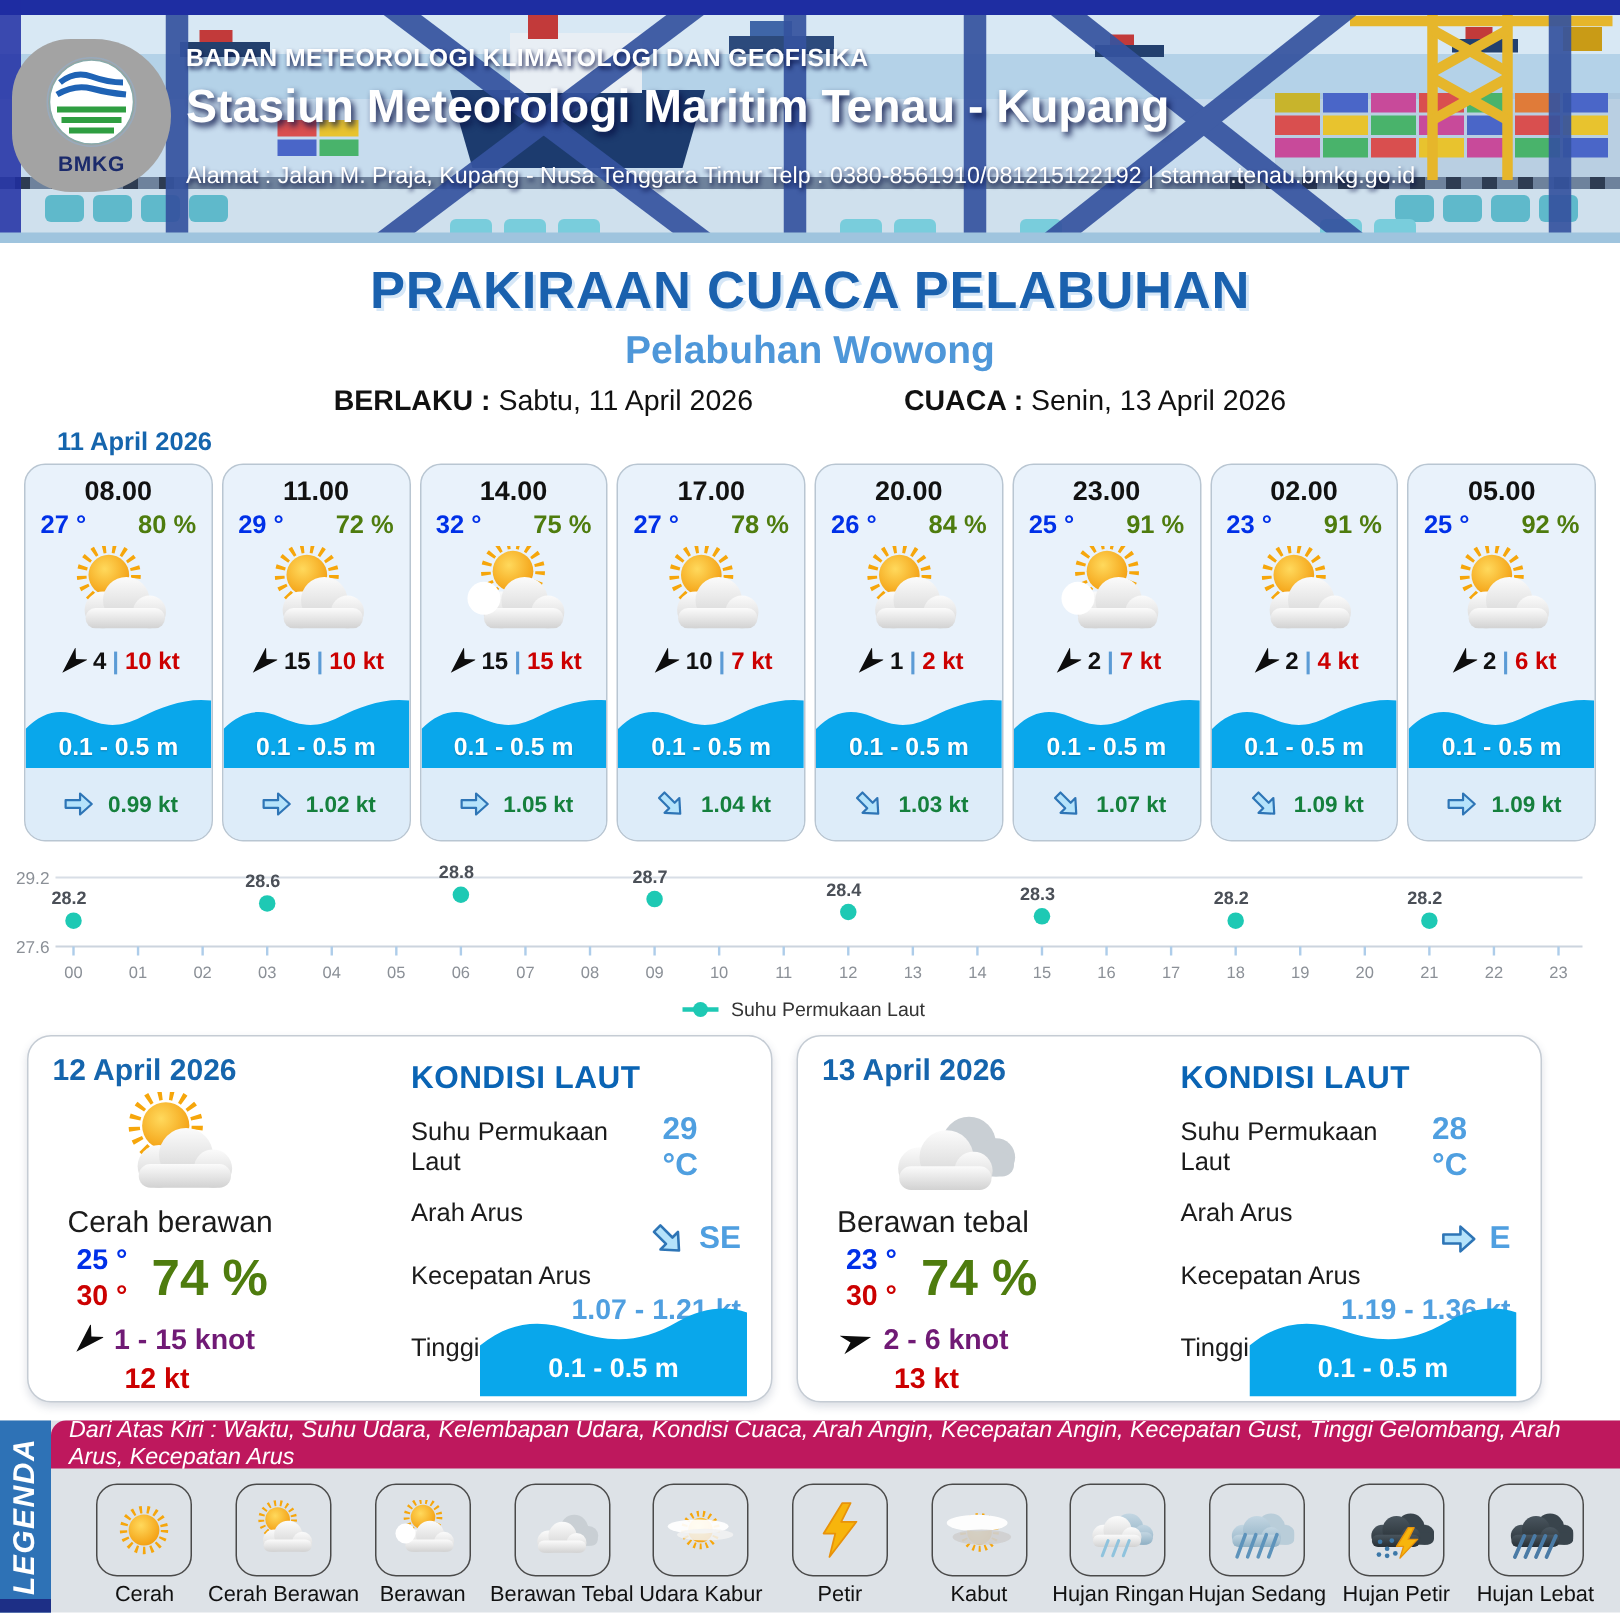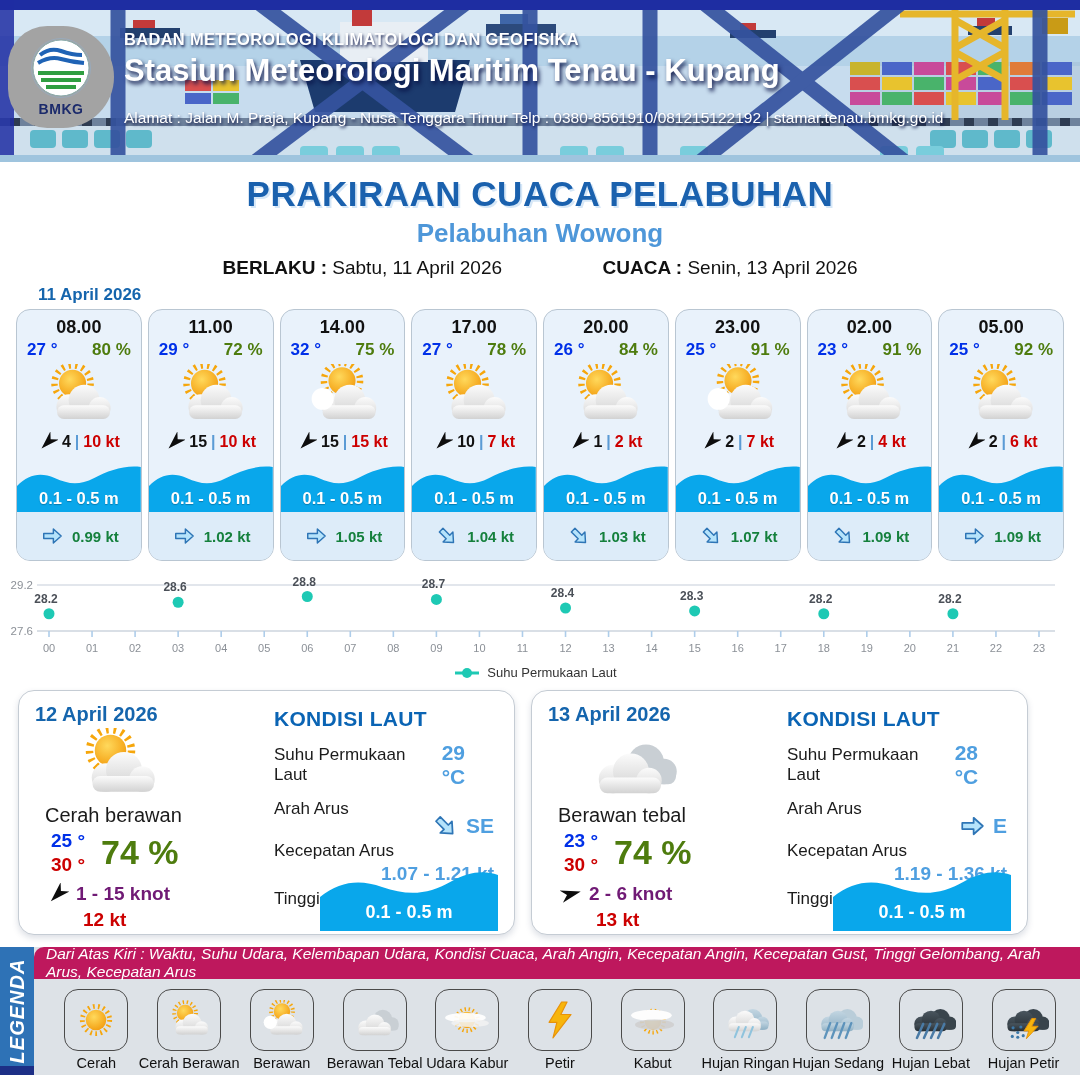--- a/index.html
+++ b/index.html
@@ -956,28 +956,28 @@
           <div class="libox">
             <svg>
               <use href="#sym-hujan-sedang"></use>
             </svg>
           </div>
           <span class="llabel">Hujan Sedang</span>
         </div>
       <div class="litem">
           <div class="libox">
             <svg>
+              <use href="#sym-hujan-petir"></use>
+            </svg>
+          </div>
+          <span class="llabel">Hujan Petir</span>
+        </div>
+      <div class="litem">
+          <div class="libox">
+            <svg>
               <use href="#sym-hujan-lebat"></use>
             </svg>
           </div>
           <span class="llabel">Hujan Lebat</span>
         </div>
-      <div class="litem">
-          <div class="libox">
-            <svg>
-              <use href="#sym-hujan-petir"></use>
-            </svg>
-          </div>
-          <span class="llabel">Hujan Petir</span>
-        </div>
     </div>
   </div>
 </div>
 
 </body></html>

